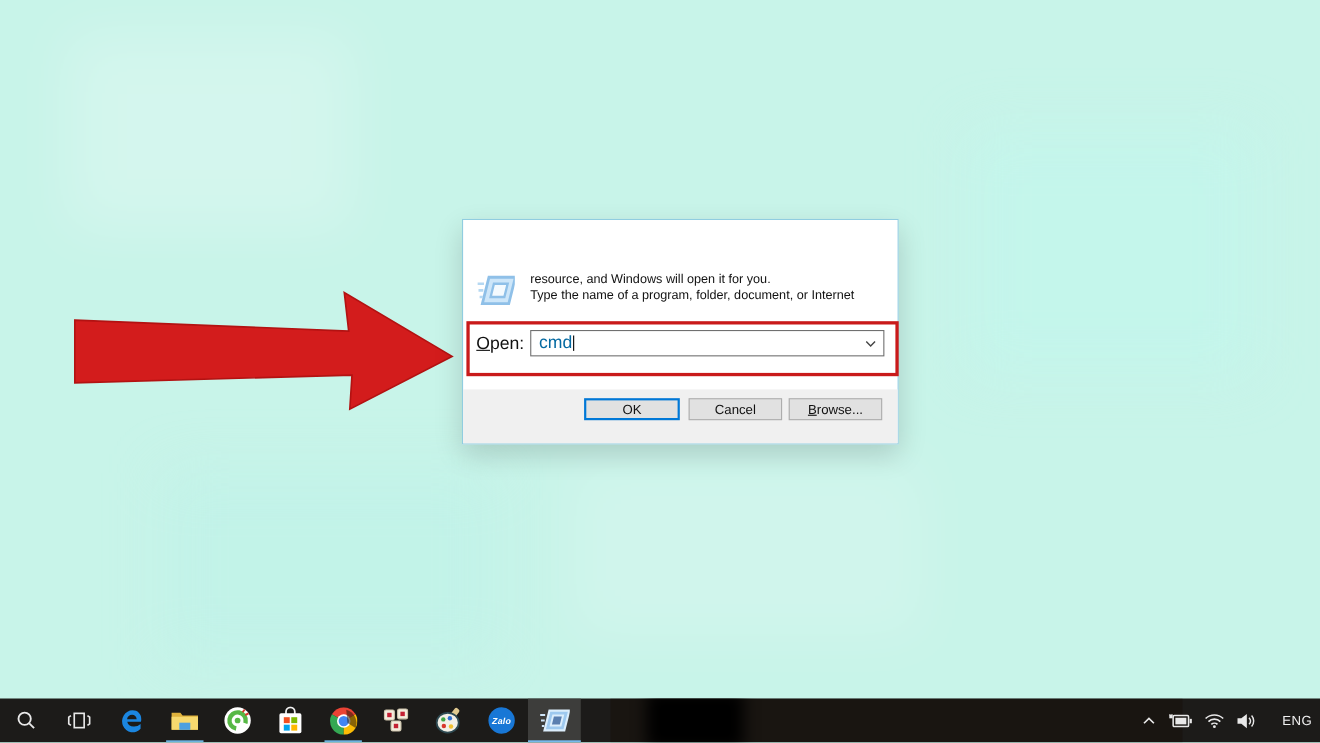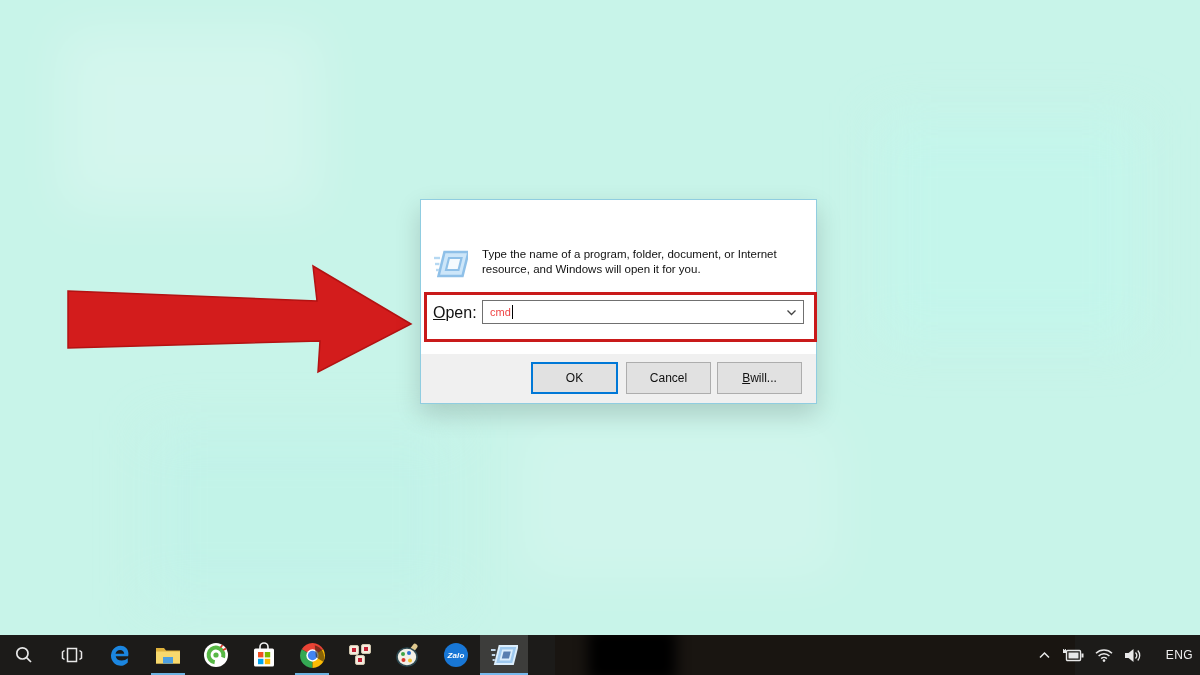--- a/index.html
+++ b/index.html
@@ -29,27 +29,27 @@
   .close-btn { position:absolute; right:0; top:0; width:45px; height:30px;
                display:flex; align-items:center; justify-content:center;
                font-size:13px; color:#333; cursor:default; }
   .body-icon { position:absolute; left:13px; top:50px; }
   .msg { position:absolute; left:61px; top:47px; font-size:11.5px; color:#111;
          line-height:15px; white-space:nowrap; }
   .open-row-label { position:absolute; left:12px; top:104px; font-size:16px; color:#111; }
   .u { text-decoration:underline; }
   .combo { position:absolute; left:61px; top:100px; width:322px; height:24px;
            background:#fff; border:1px solid #707070; display:flex; align-items:center; }
-  .combo-text { font-size:11px; color:#ef4444; padding-left:7px; }
+  .combo-text { font-size:16px; color:#0369a1; padding-left:7px; }
   .caret { width:1px; height:14px; background:#000; margin-left:1px; }
   .combo-chevron { position:absolute; right:6px; top:7px; }
   .red-rect { position:absolute; left:3px; top:92px; width:393px; height:50px;
               border:3px solid #c91a1a; pointer-events:none; }
   .btn-strip { position:absolute; left:0; right:0; bottom:0; height:49px; background:#f0f0f0; }
-  .btn { position:absolute; top:8px; height:32px; background:#e1e1e1;
+  .btn { position:absolute; top:8px; height:20px; background:#e1e1e1;
          border:1px solid #adadad; font-size:12px; color:#111;
          display:flex; align-items:center; justify-content:center; font-family:inherit; }
   .btn-ok { left:110px; width:87px; border:2px solid #0078d7; }
   .btn-cancel { left:205px; width:85px; }
   .btn-browse { left:296px; width:85px; }
 
   
   .runicon { display:block; }
 
   
@@ -102,42 +102,42 @@
   <svg class="body-icon runicon" width="34" height="29" viewBox="0 0 34 29">
     <g transform="skewX(-14) translate(9,0)">
       <rect x="2" y="2" width="24" height="24" fill="#cde6f9" stroke="#8fc0e8" stroke-width="2.6"></rect>
       <rect x="8" y="8" width="12.5" height="12" fill="#f4fafe" stroke="#8fc0e8" stroke-width="2.2"></rect>
     </g>
     <line x1="0" y1="8" x2="6" y2="8" stroke="#b5d8f2" stroke-width="2.4"></line>
     <line x1="1" y1="14" x2="5.4" y2="14" stroke="#b5d8f2" stroke-width="2.4"></line>
     <line x1="2" y1="20" x2="5" y2="20" stroke="#b5d8f2" stroke-width="2.4"></line>
   </svg>
   <div class="msg">
+    <div>resource, and Windows will open it for you.</div>
     <div>Type the name of a program, folder, document, or Internet</div>
-    <div>resource, and Windows will open it for you.</div>
   </div>
 
   <div class="open-row-label"><span class="u">O</span><span>pen:</span></div>
 
   <div class="combo">
     <span class="combo-text">cmd</span>
     <span class="caret"></span>
     <svg class="combo-chevron" width="11" height="9" viewBox="0 0 11 9">
       <polyline points="1.5,2.5 5.5,6.5 9.5,2.5" fill="none" stroke="#444" stroke-width="1.3"></polyline>
     </svg>
   </div>
 
   <div class="red-rect"></div>
 
   <div class="btn-strip">
     <div class="btn btn-ok">OK</div>
     <div class="btn btn-cancel">Cancel</div>
     <div class="btn btn-browse">
         <span class="u">B</span>
-        <span>will...</span>
+        <span>rowse...</span>
       </div>
   </div>
 </div>
 
 <div class="taskbar">
   <div class="tb-dark"></div>
   <div class="tb-blob"></div>
 
   <div class="tb-icons">
     <div class="tb-btn">

